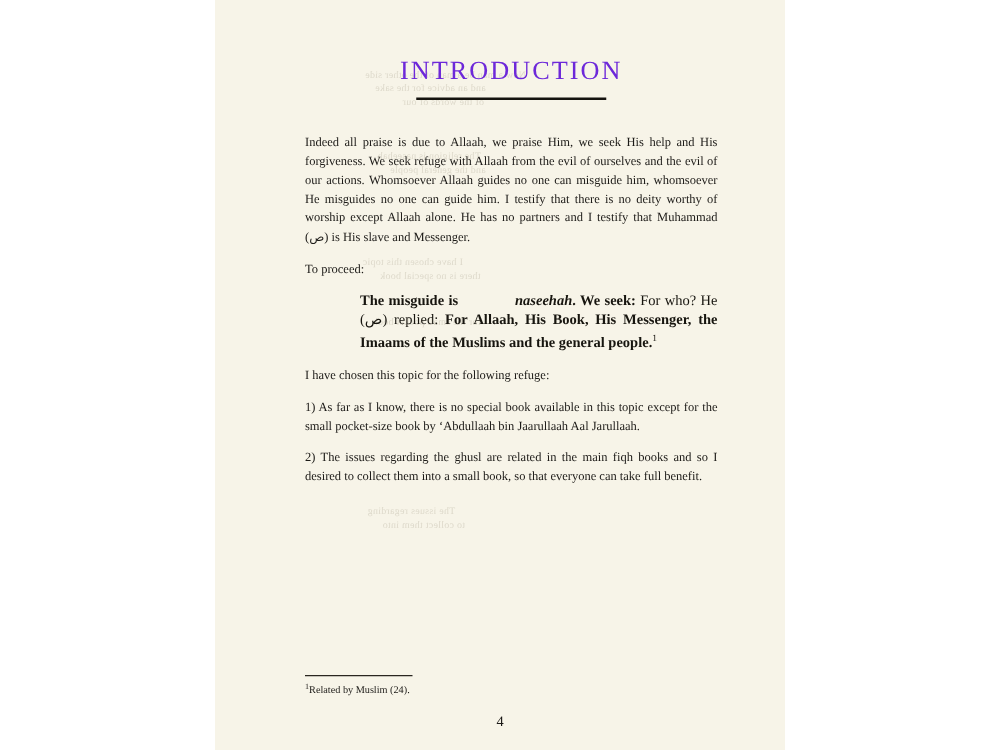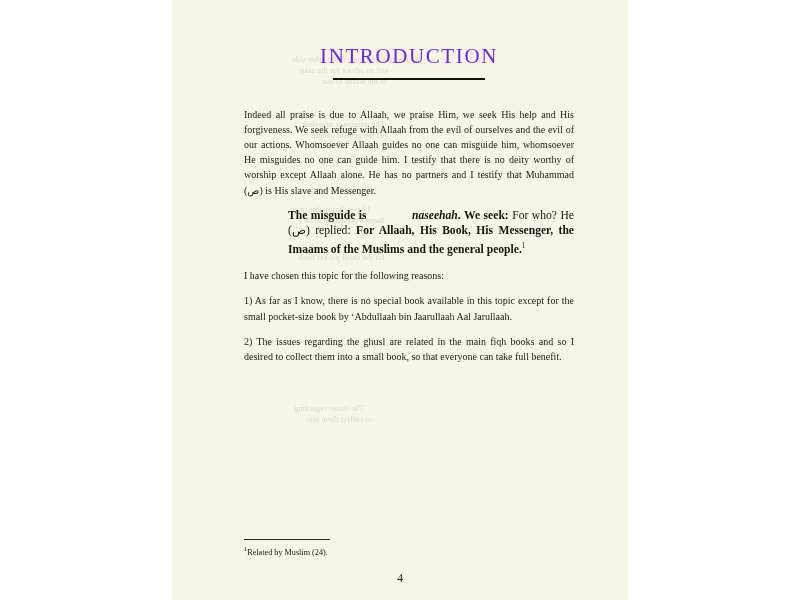--- a/index.html
+++ b/index.html
@@ -145,28 +145,31 @@
 
     <div class="content">
 
       <h1 class="title">INTRODUCTION</h1>
       <div class="rule"></div>
 
       <p class="body first">
         <span>Indeed all praise is due to Allaah, we praise Him, we seek His help and His forgiveness. We seek refuge with Allaah from the evil of ourselves and the evil of our actions. Whomsoever Allaah guides no one can misguide him, whomsoever He misguides no one can guide him. I testify that there is no deity worthy of worship except Allaah alone. He has no partners and I testify that Muhammad (ص) is His slave and Messenger.</span>
       </p>
 
+      <p class="body">
+        <span>To proceed:</span>
+      </p>
 
 
       <div class="quote">
         <span>The misguide is </span><span class="ital">naseehah</span><span>. We seek: </span><span class="reg">For who? He (ص) replied: </span><span>For Allaah, His Book, His Messenger, the Imaams of the Muslims and the general people.</span><sup class="fn">1</sup>
       </div>
 
       <p class="body">
-        <span>I have chosen this topic for the following reasons:</span>
+        <span>I have chosen this topic for the following refuge:</span>
       </p>
 
       <p class="body">
         <span>1) As far as I know, there is no special book available in this topic except for the small pocket-size book by ‘Abdullaah bin Jaarullaah Aal Jarullaah.</span>
       </p>
 
       <p class="body">
         <span>2) The issues regarding the ghusl are related in the main fiqh books and so I desired to collect them into a small book, so that everyone can take full benefit.</span>
       </p>
     </div>

